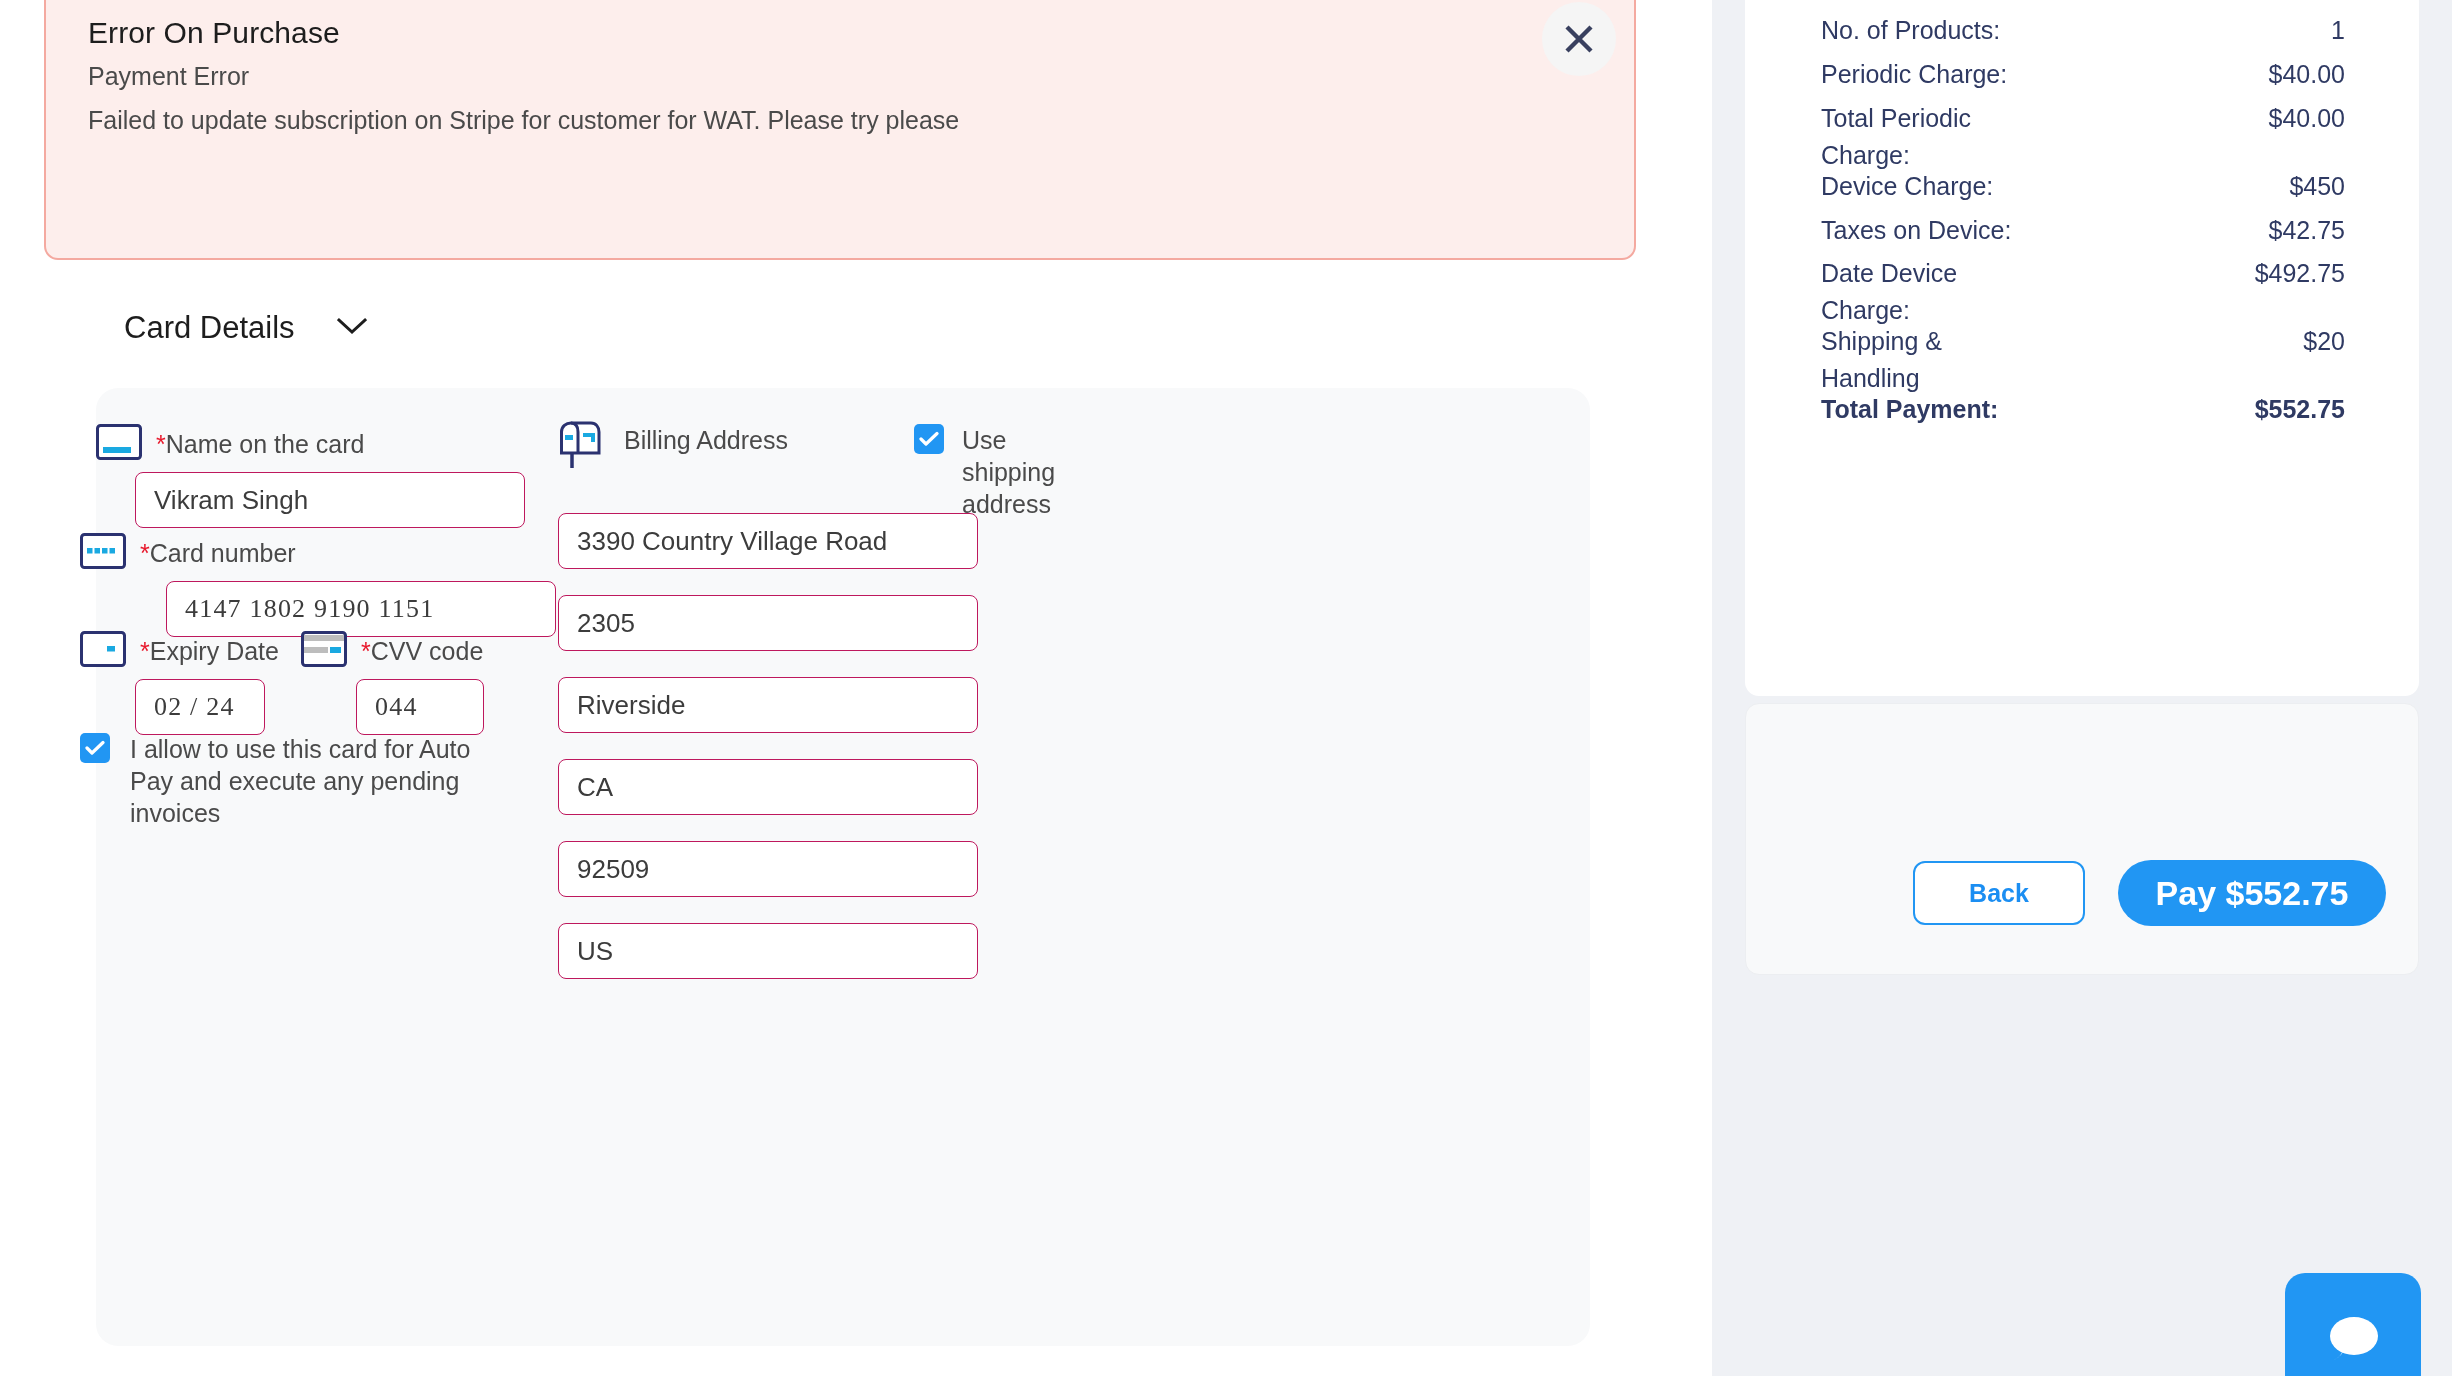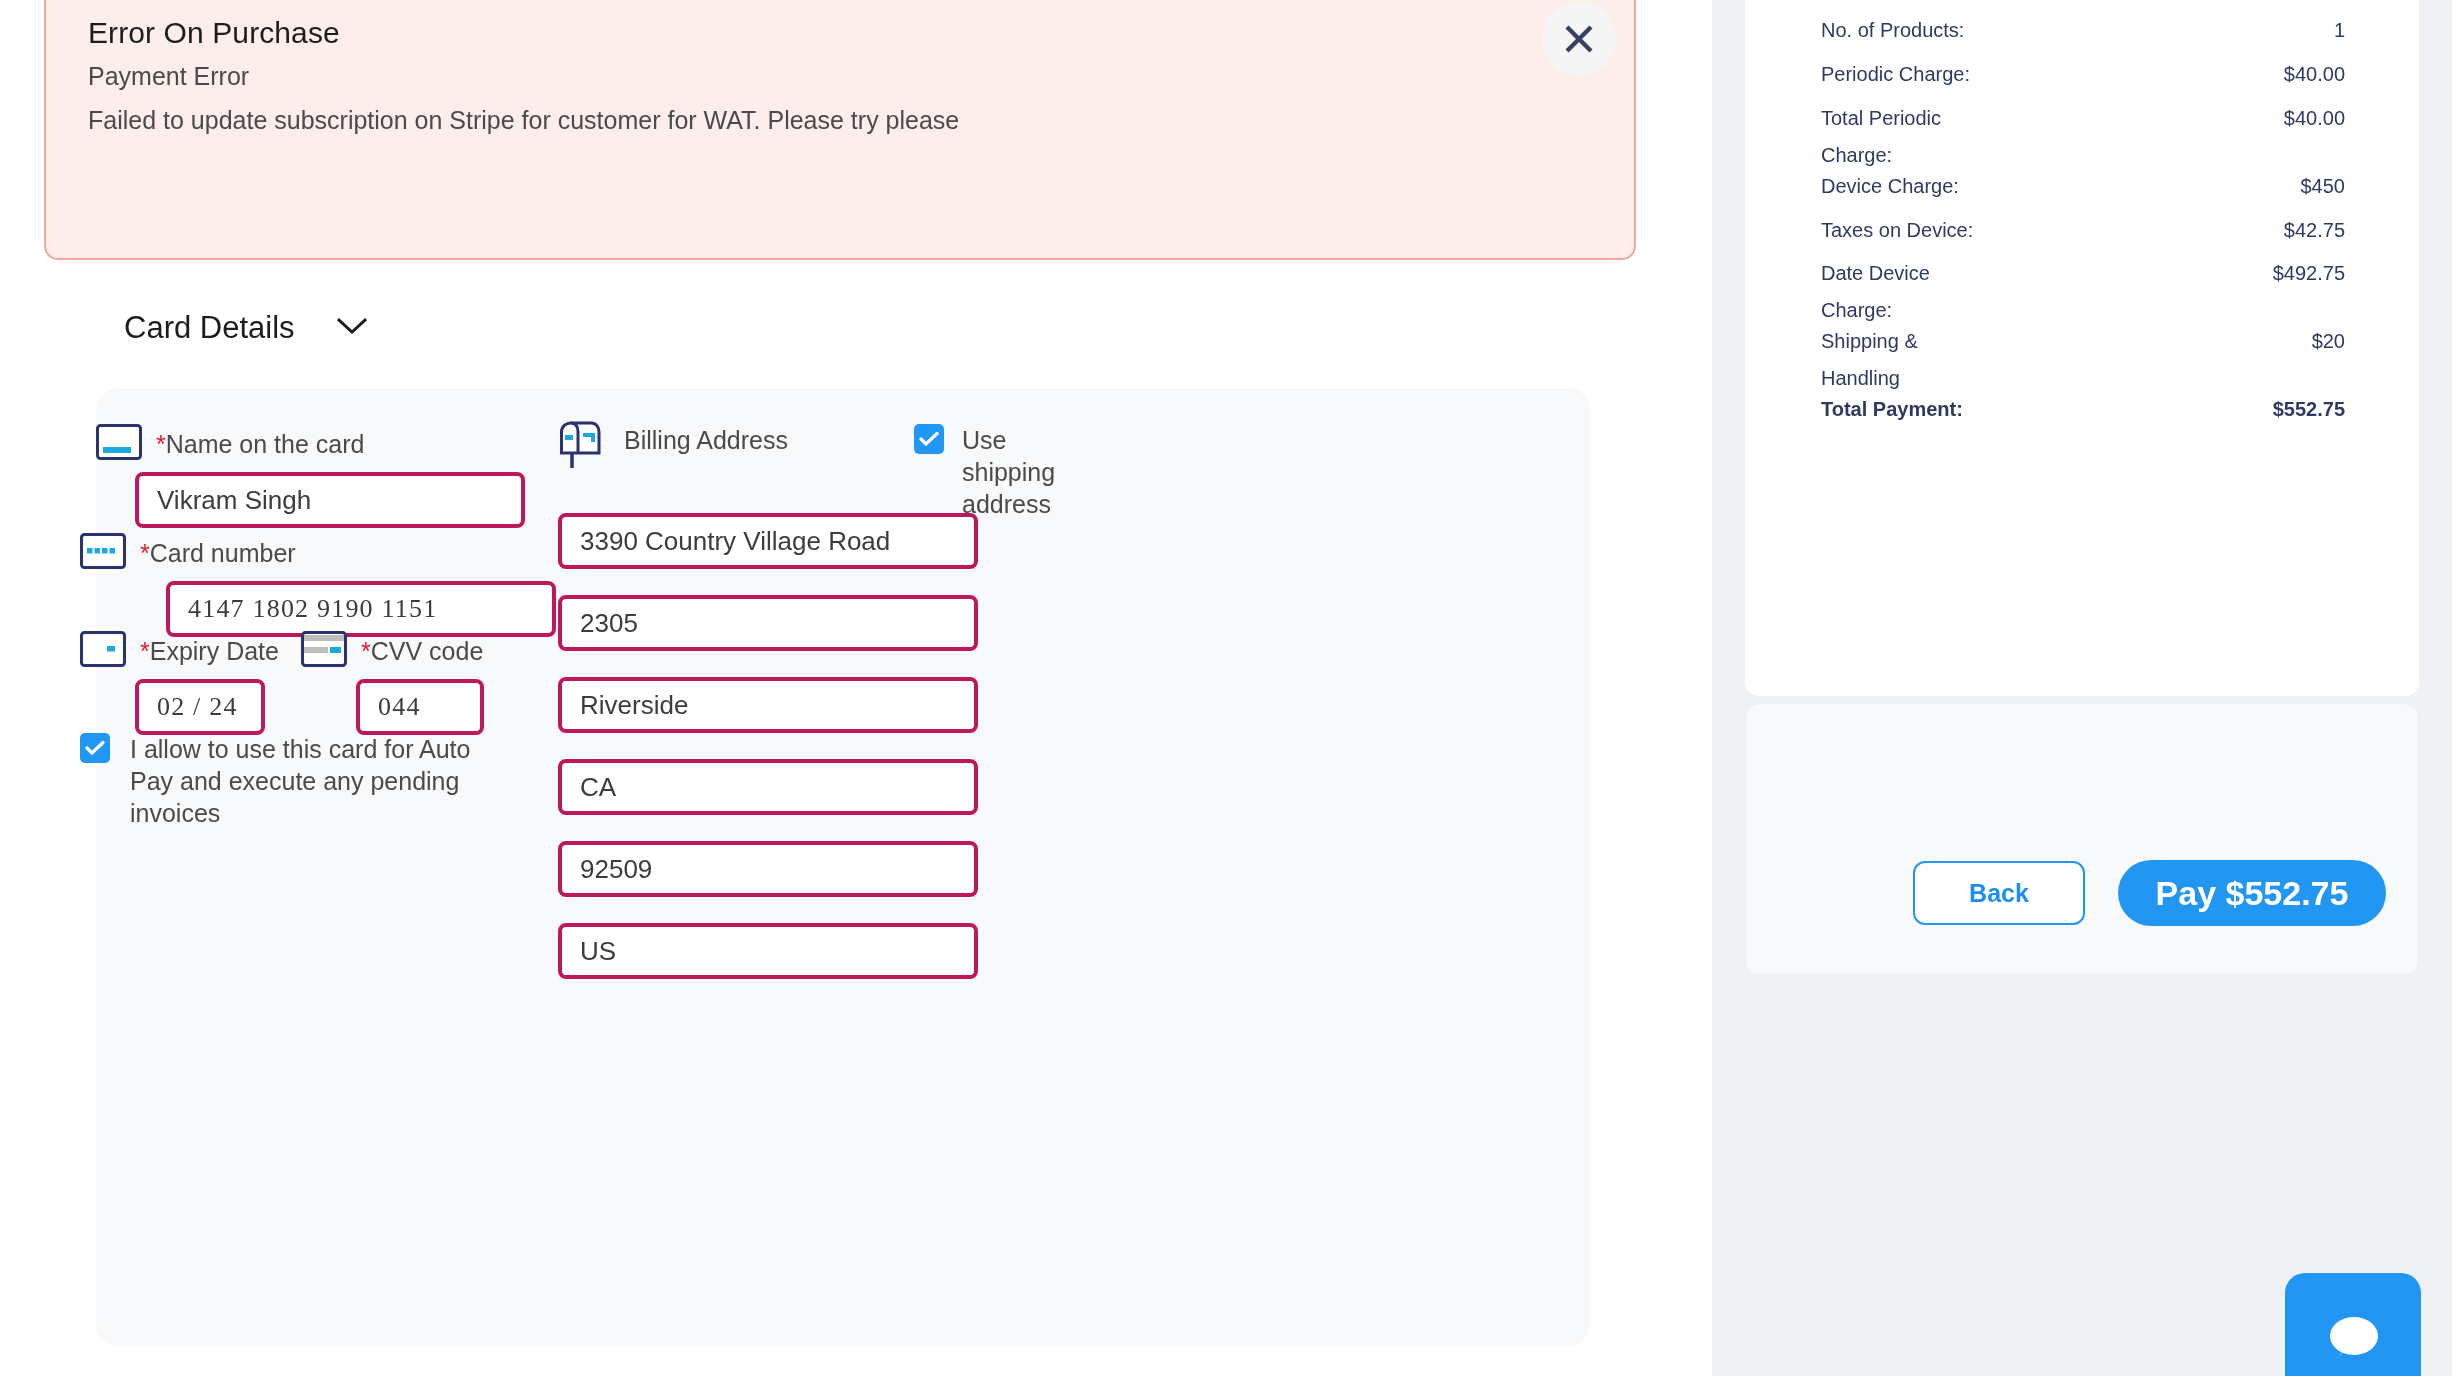--- a/index.html
+++ b/index.html
@@ -65,21 +65,21 @@
 
   
   .fgroup { position: absolute; }
   .flabel-row { display: flex; align-items: center; gap: 14px; height: 40px; }
   .flabel {
     font-size: 25px; color: #4a4a4a; white-space: nowrap;
   }
   .req { color: #e8192c; }
 
   .txt-input {
-    background: #ffffff; border: 4px solid #be185d; border-radius: 8px;
+    background: #ffffff; border: 1px solid #be185d; border-radius: 8px;
     font-family: "Liberation Serif", serif;
     font-size: 26px; color: #3c3c3c;
     padding: 0 18px; height: 56px;
     outline: none; letter-spacing: 1.2px;
   }
   .txt-input.sans {
     font-family: "Liberation Sans", sans-serif; letter-spacing: 0;
   }
 
   
@@ -95,21 +95,21 @@
   .cb-text { font-size: 25px; color: #4a4a4a; line-height: 32px; }
 
   
   .summary-card {
     position: absolute; left: 1745px; top: -44px; width: 674px; height: 740px;
     background: #ffffff; border-radius: 14px;
   }
   .sum-row {
     position: absolute; left: 76px; width: 524px;
     display: flex; justify-content: space-between; align-items: flex-start;
-    font-size: 20px; color: #2f3a63;
+    font-size: 25px; color: #2f3a63;
   }
   .sum-row .lbl { max-width: 270px; line-height: 37px; }
   .sum-row .val { text-align: right; white-space: nowrap; line-height: 37px; }
   .sum-row.total { font-weight: bold; }
 
   
   .action-card {
     position: absolute; left: 1745px; top: 703px; width: 674px; height: 272px;
     background: #f8f9fa; border: 1px solid #eceef1; border-radius: 14px;
   }

